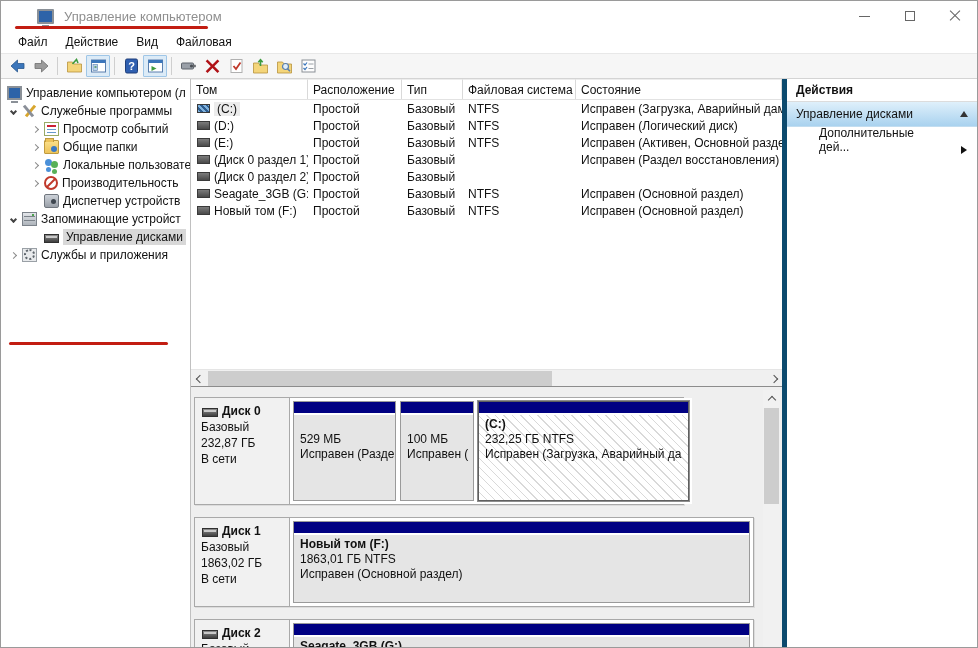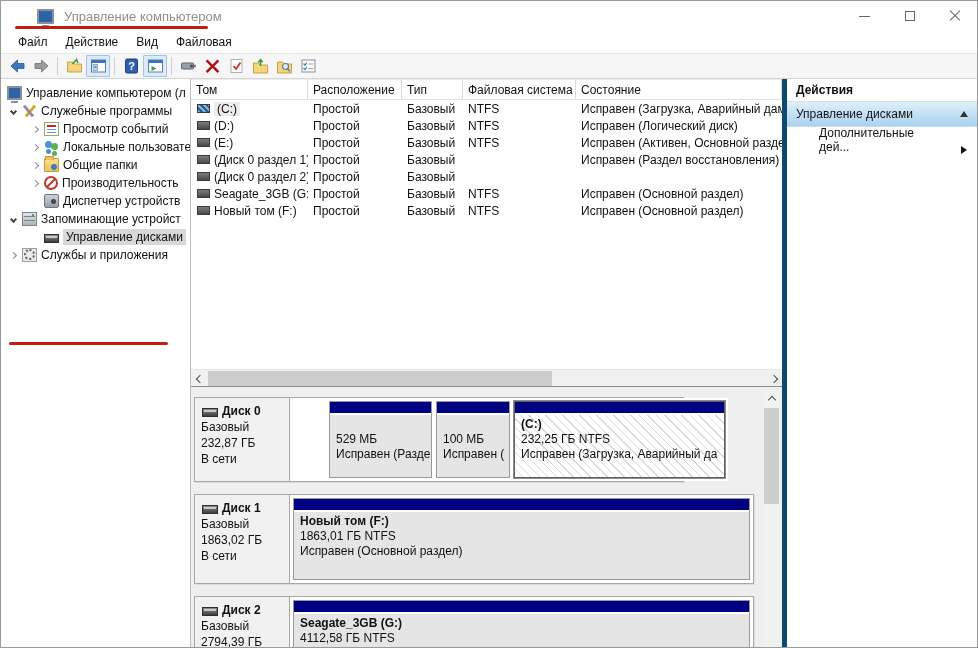--- a/index.html
+++ b/index.html
@@ -242,29 +242,29 @@
       <span class="exp">
           <span class="chev-r"></span>
         </span>
       <span class="ic ic-events"></span>
       <span class="tlabel">Просмотр событий</span>
     </div>
     <div class="trow lv2">
       <span class="exp">
           <span class="chev-r"></span>
         </span>
+      <span class="ic ic-folder ic-share"></span>
+      <span class="tlabel">Общие папки</span>
+    </div>
+    <div class="trow lv2">
+      <span class="exp">
+          <span class="chev-r"></span>
+        </span>
       <span class="ic ic-users"></span>
       <span class="tlabel">Локальные пользовате</span>
-    </div>
-    <div class="trow lv2">
-      <span class="exp">
-          <span class="chev-r"></span>
-        </span>
-      <span class="ic ic-folder ic-share"></span>
-      <span class="tlabel">Общие папки</span>
     </div>
     <div class="trow lv2">
       <span class="exp">
           <span class="chev-r"></span>
         </span>
       <span class="ic ic-perf"></span>
       <span class="tlabel">Производительность</span>
     </div>
     <div class="trow lv2">
       <span class="exp"></span>
@@ -380,21 +380,21 @@
           </div>
         <div class="hthumb"></div>
         <div class="sb-arrow right">
             <span class="sb-chev pt-r"></span>
           </div>
       </div>
     </div>
 
     <div class="bottompane">
 
-      <div class="diskrow" style="width:490px; height:85px;gap:36px;">
+      <div class="diskrow" style="width:490px; height:108px;">
         <div class="dlabel">
           <div class="dname">
               <span class="ic ic-disk"></span>
               <span>Диск 0</span>
             </div>
           <div>Базовый</div>
           <div>232,87 ГБ</div>
           <div>В сети</div>
         </div>
         <div class="parts">

